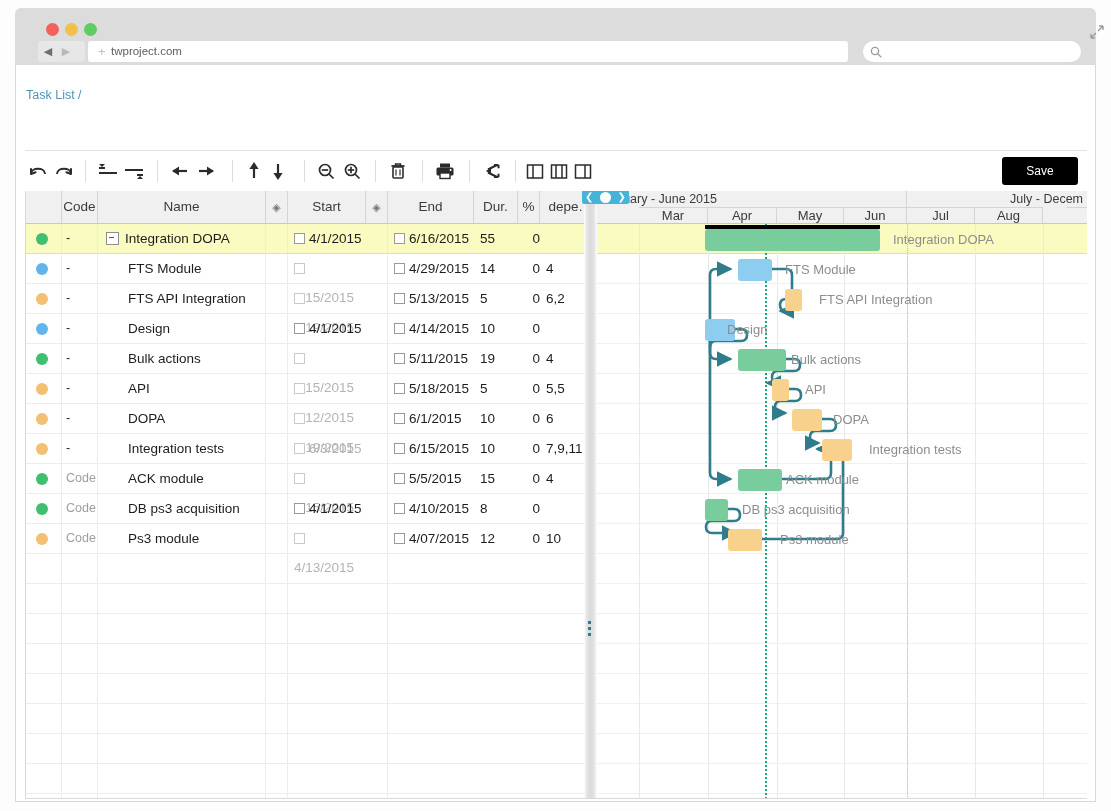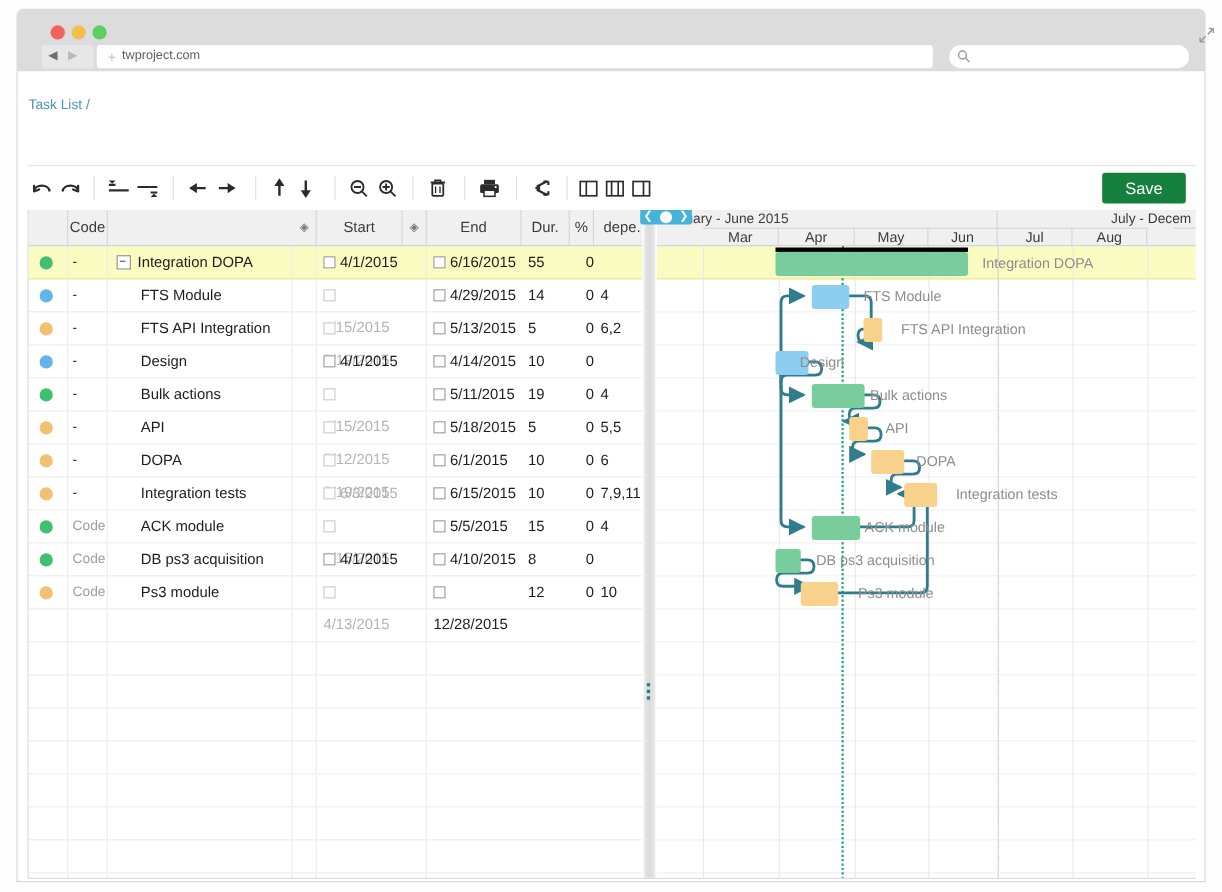--- a/index.html
+++ b/index.html
@@ -74,22 +74,22 @@
     border-top:1px solid #e2e2e2;border-bottom:1px solid #e2e2e2;
   }
   .tb-btn{
     position:absolute;top:0;height:40px;display:flex;align-items:center;justify-content:center;
   }
   .tb-sep{
     position:absolute;top:9px;width:1px;height:22px;background:#dddddd;
   }
   #save-button{
     position:absolute;right:9px;top:6px;width:76px;height:28px;
-    background:#15803d;border-radius:3px;color:#ffffff;
-    font-size:15px;display:flex;align-items:center;justify-content:center;
+    background:#000000;border-radius:3px;color:#ffffff;
+    font-size:12px;display:flex;align-items:center;justify-content:center;
     cursor:pointer;
   }
   
   #gantt-wrap{
     position:absolute;left:9px;top:126px;width:1062px;height:608px;
     border-left:1px solid #d9d9d9;border-bottom:1px solid #d9d9d9;
     box-sizing:border-box;overflow:hidden;
   }
   
   #table-pane{
@@ -347,20 +347,21 @@
       </div>
       <div id="save-button">Save</div>
     </div>
 
     <div id="gantt-wrap">
 
       <div id="table-pane">
         <div id="thead">
             <div class="th" style="left: 0px; width: 36px;"></div>
             <div class="th" style="left: 36px; width: 36px;">Code</div>
+            <div class="th" style="left: 72px; width: 168px;">Name</div>
             <div class="th" style="left: 240px; width: 22px; font-size: 11px; color: rgb(119, 119, 119);">◈</div>
             <div class="th" style="left: 262px; width: 78px;">Start</div>
             <div class="th" style="left: 340px; width: 22px; font-size: 11px; color: rgb(119, 119, 119);">◈</div>
             <div class="th" style="left: 362px; width: 86px;">End</div>
             <div class="th" style="left: 448px; width: 44px;">Dur.</div>
             <div class="th" style="left: 492px; width: 22px;">%</div>
             <div class="th" style="left: 514px; width: 52px;">depe.</div>
           </div>
         <div id="tbody">
             <div class="trow sel">
@@ -505,21 +506,21 @@
             </div>
             <div class="trow">
               <div class="cell" style="left: 0px; width: 36px;">
                 <div class="dot" style="background: rgb(242, 192, 115);"></div>
               </div>
               <div class="cell" style="left: 36px; width: 36px; padding-left: 4px; font-size: 12.5px; color: rgb(158, 158, 158);">Code</div>
               <div class="cell" style="left: 72px; width: 168px; padding-left: 30px;"><span>Ps3 module</span></div>
               <div class="cell" style="left: 240px; width: 22px;"></div>
               <div class="cell" style="left: 262px; width: 78px; padding-left: 6px; border-right: none;"><span class="chk lite"></span><span class="faded">4/13/2015</span></div>
               <div class="cell" style="left: 340px; width: 22px;"></div>
-              <div class="cell" style="left: 362px; width: 86px; padding-left: 6px; border-right: none;"><span class="chk"></span><span>12/28/2015</span></div>
+              <div class="cell" style="left: 362px; width: 86px; padding-left: 6px; border-right: none;"><span class="chk"></span><span>4/07/2015</span></div>
               <div class="cell" style="left: 448px; width: 44px; padding-left: 6px; border-right: none;">12</div>
               <div class="cell" style="left: 492px; width: 22px; text-align: right; border-right: none;">0</div>
               <div class="cell" style="left: 514px; width: 52px; padding-left: 6px;">10</div>
             </div>
             <div class="trow">
               <div class="cell" style="left: 0px; width: 36px;"></div>
               <div class="cell" style="left: 36px; width: 36px;"></div>
               <div class="cell" style="left: 72px; width: 168px;"></div>
               <div class="cell" style="left: 240px; width: 22px;"></div>
               <div class="cell" style="left: 262px; width: 78px; border-right: none;"></div>

